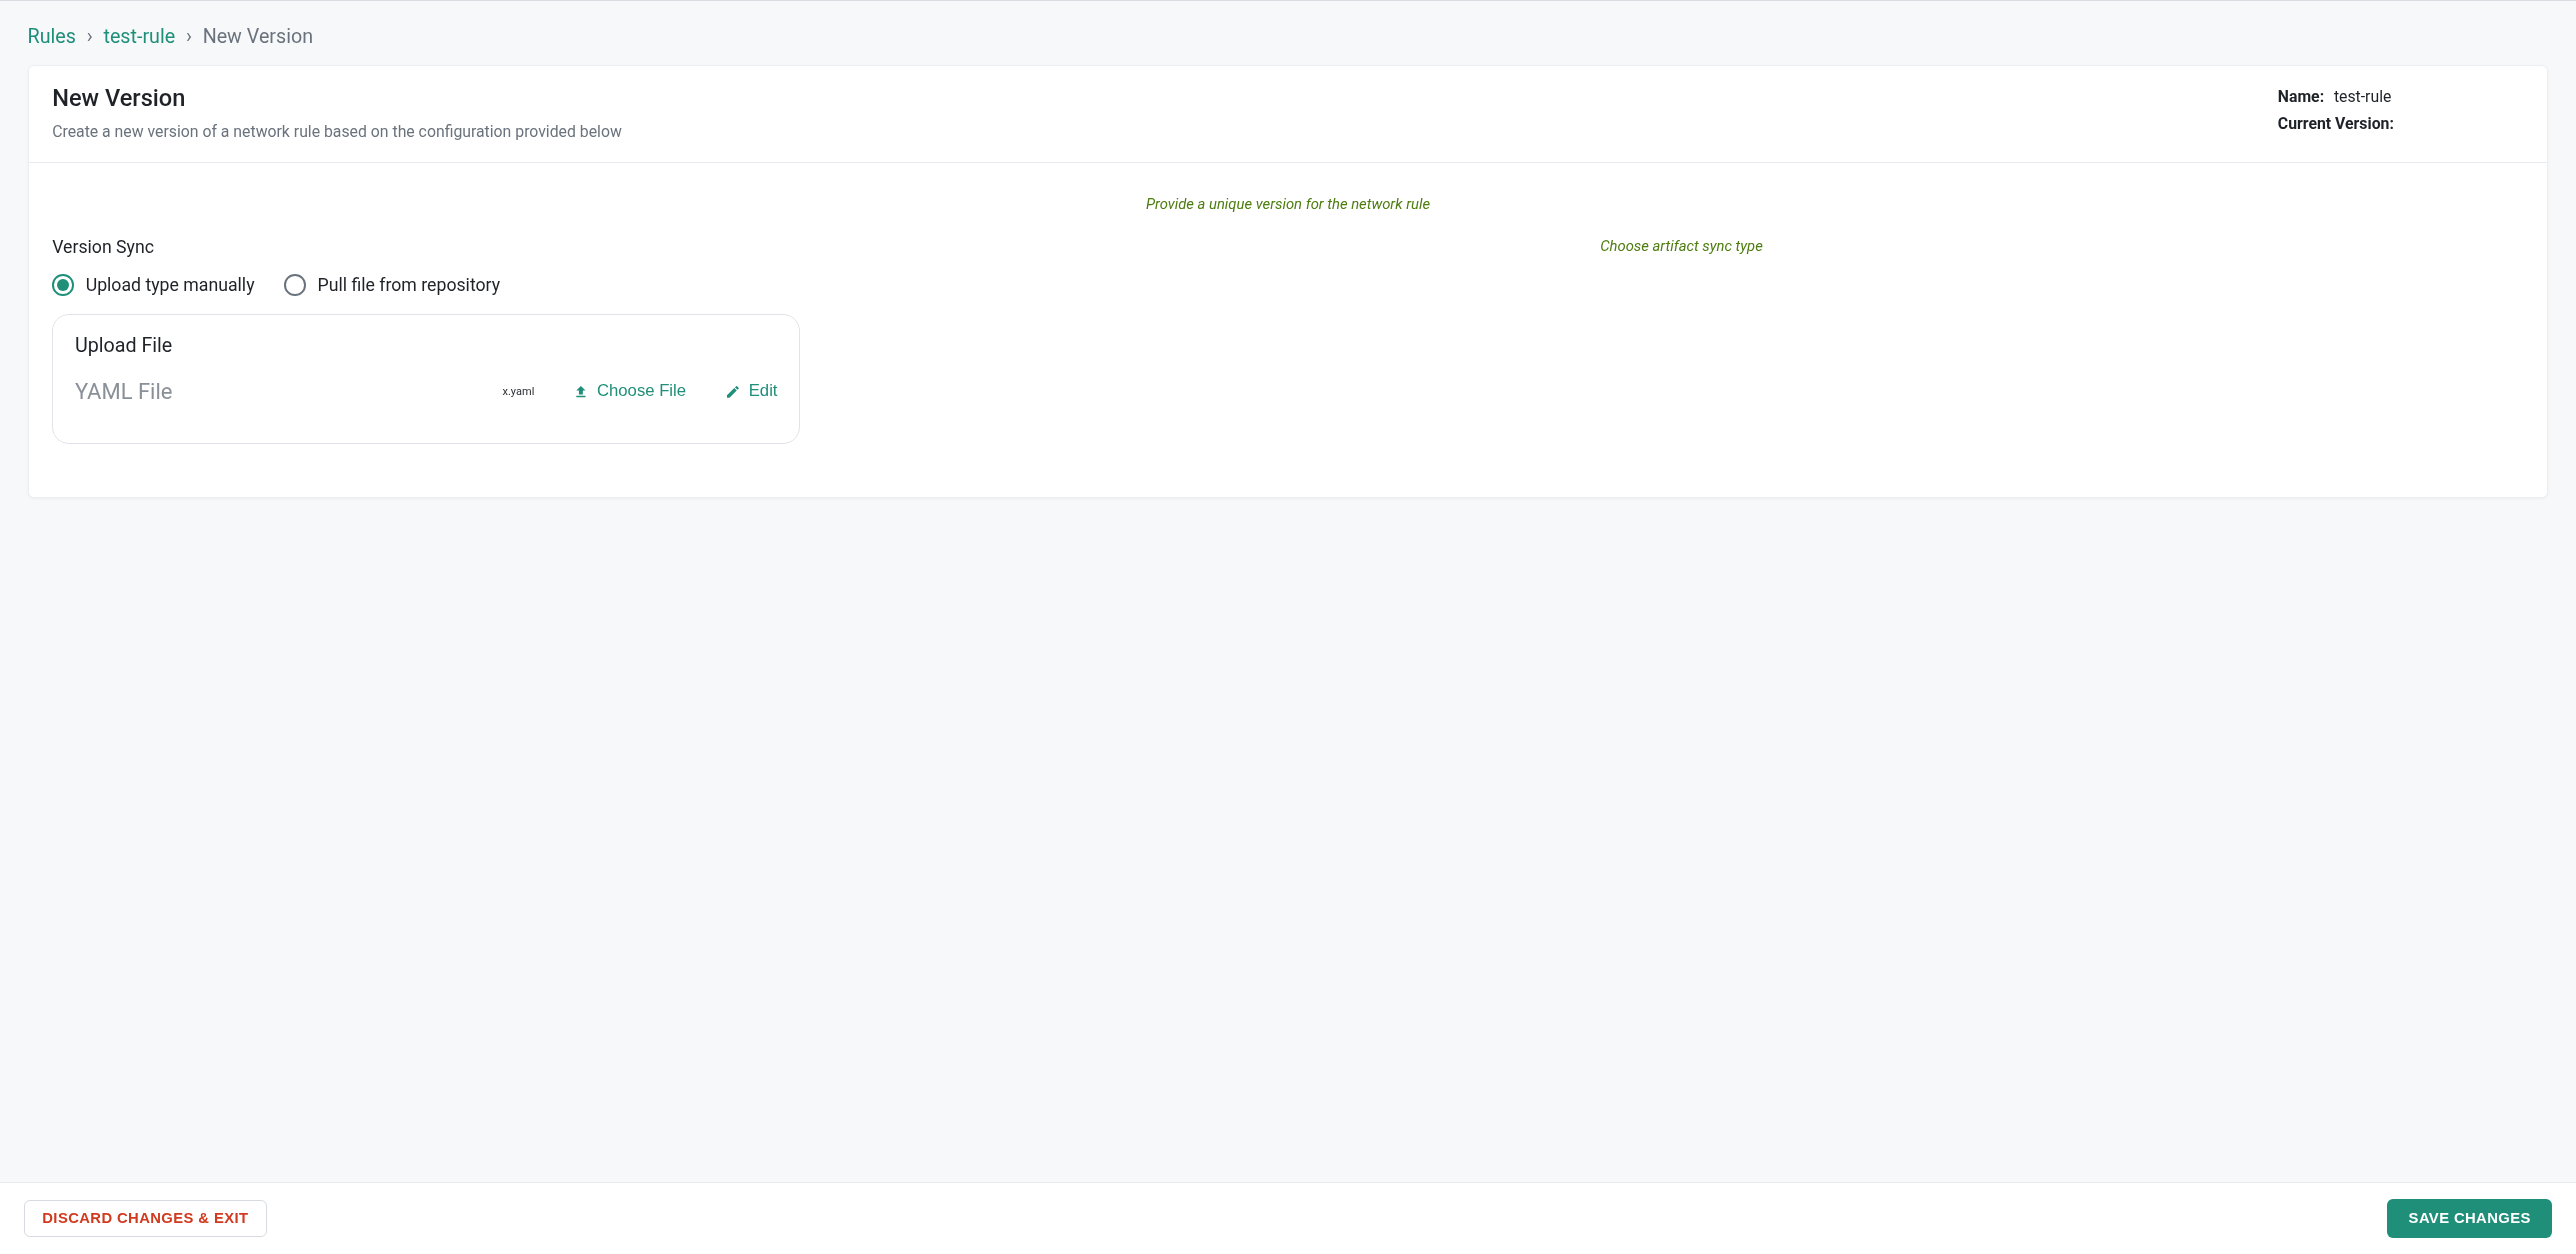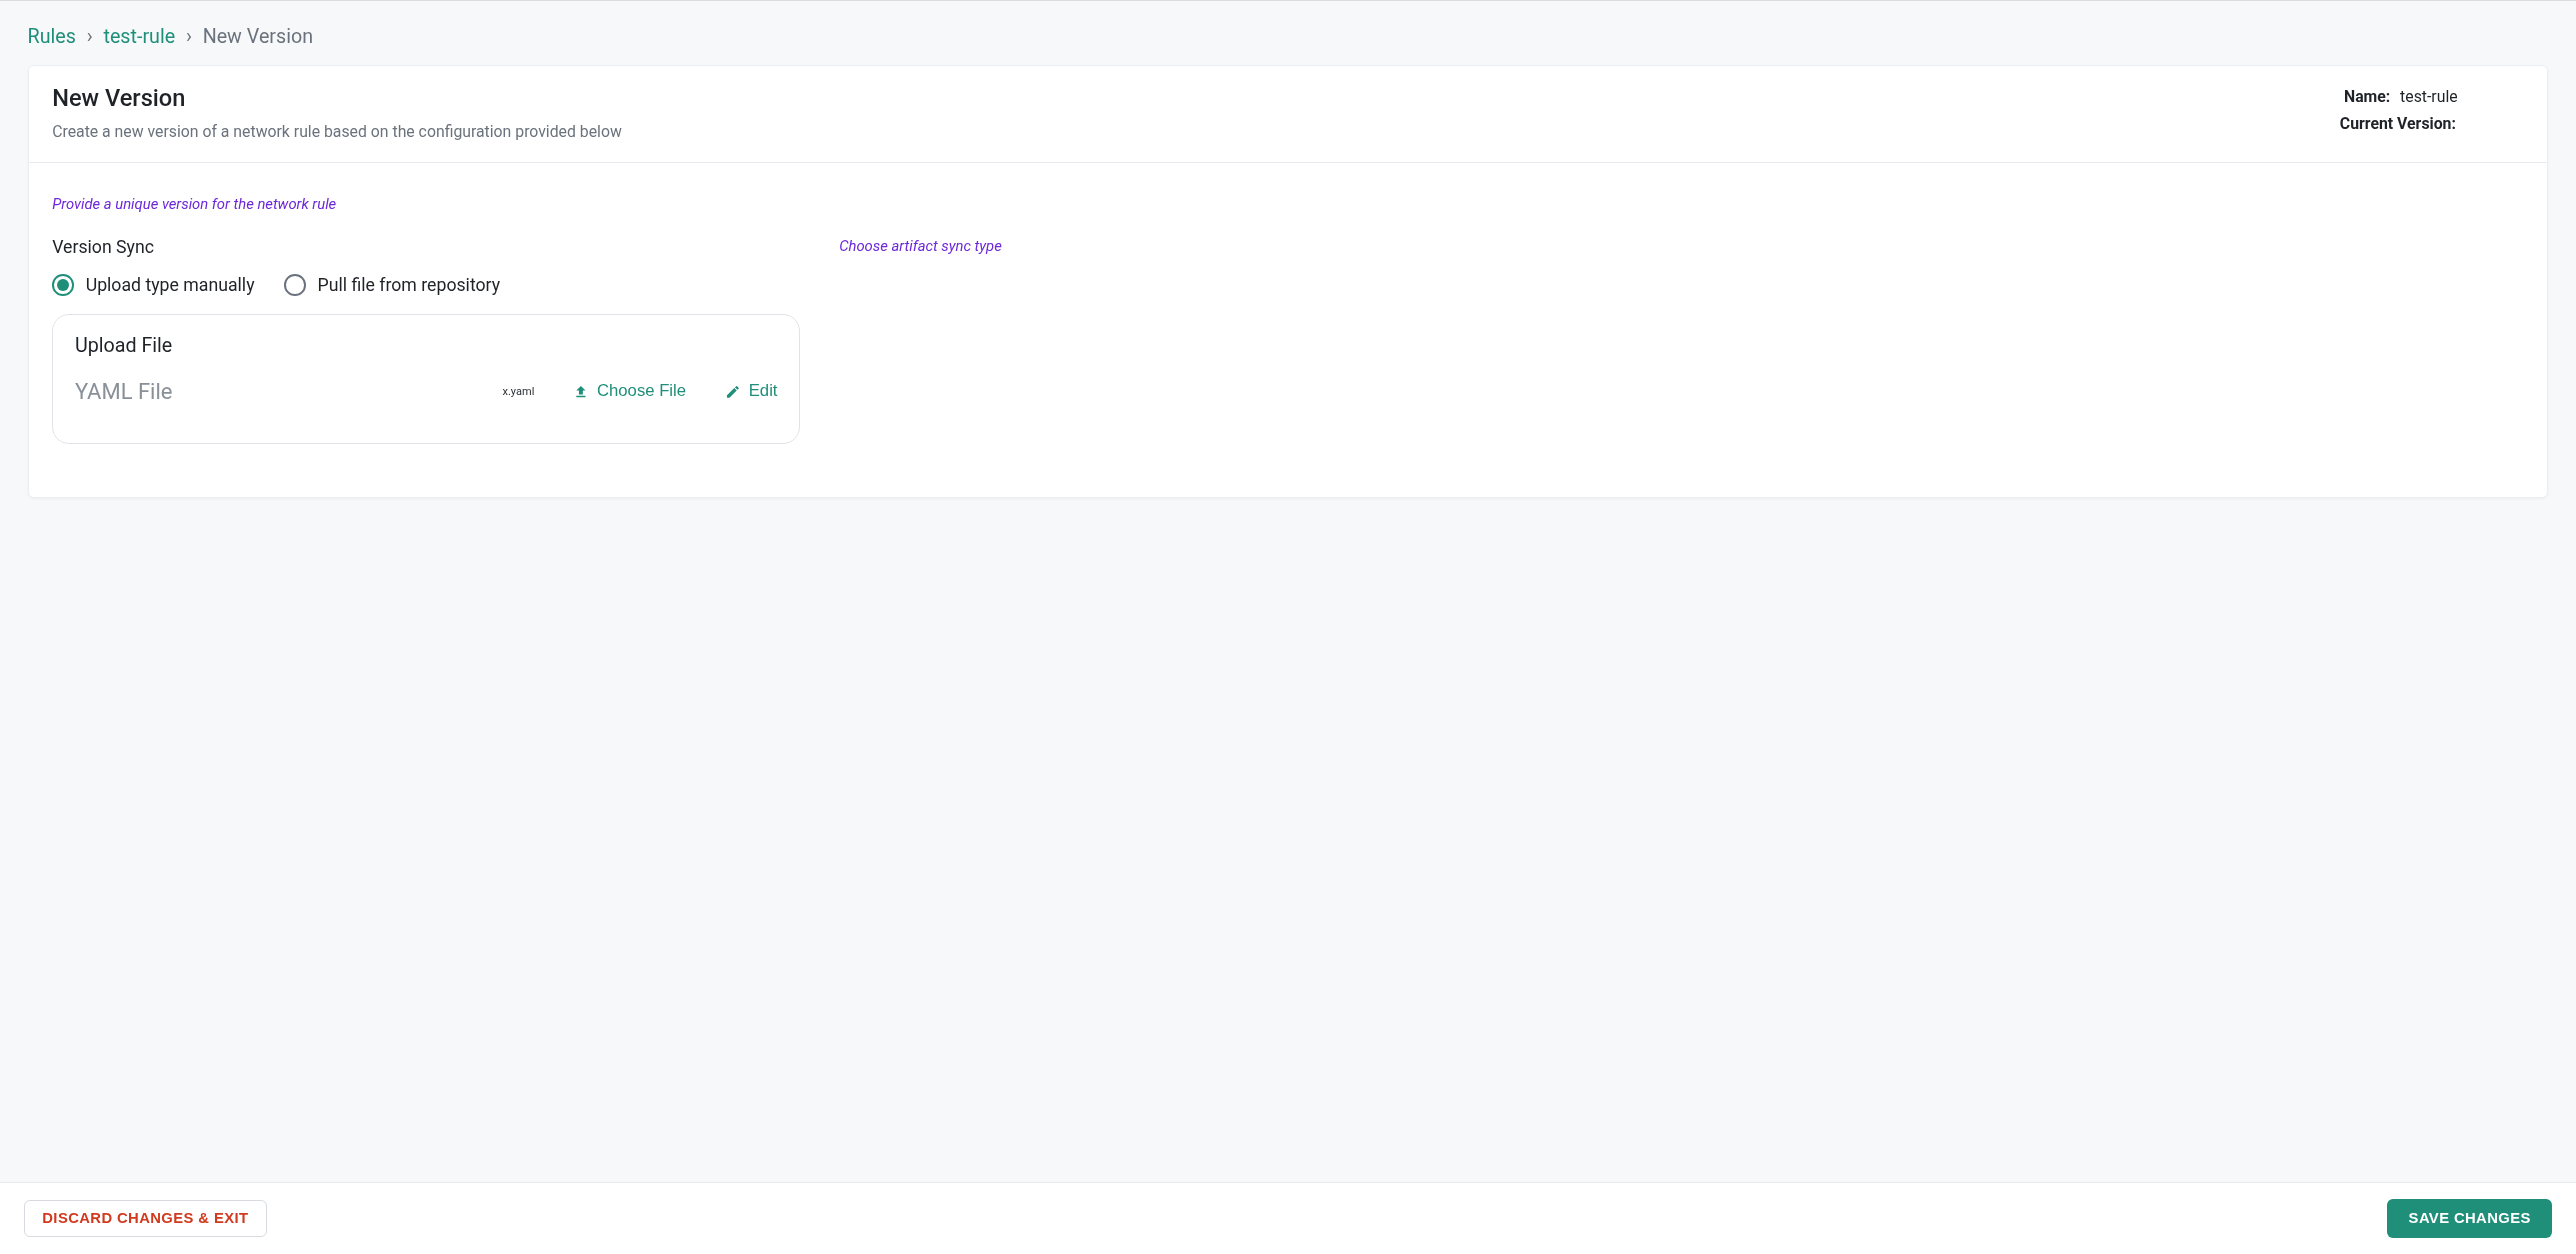--- a/index.html
+++ b/index.html
@@ -55,21 +55,21 @@
       font-size: 23.6px;
       font-weight: 500;
       margin-bottom: 9.8px;
       color: #1f2328;
     }
     .card-header-left p {
       font-size: 15.8px;
       color: #6a737d;
     }
     .card-header-right {
-      text-align: center;
+      text-align: left;
       font-size: 15.8px;
       line-height: 1.7;
       min-width: 246px;
     }
     .card-header-right .meta-label {
       font-weight: 700;
       color: #1f2328;
     }
     .card-header-right .meta-row {
       white-space: nowrap;
@@ -88,24 +88,25 @@
       align-items: flex-start;
       gap: 39px;
       margin-bottom: 23.6px;
     }
     .form-field {
       flex: 0 0 748px;
       padding-top: 0;
     }
     .form-hint {
       flex: 1;
-      color: #6d28d9;
+      color: #4d7c0f;
       font-style: italic;
       font-size: 14.8px;
       padding-top: 17.7px;
+      text-align: center;
     }
 
     .mdc-label {
       display: block;
       font-size: 13.8px;
       color: #6a737d;
       margin-bottom: 3.9px;
     }
     .mdc-input {
       width: 100%;

